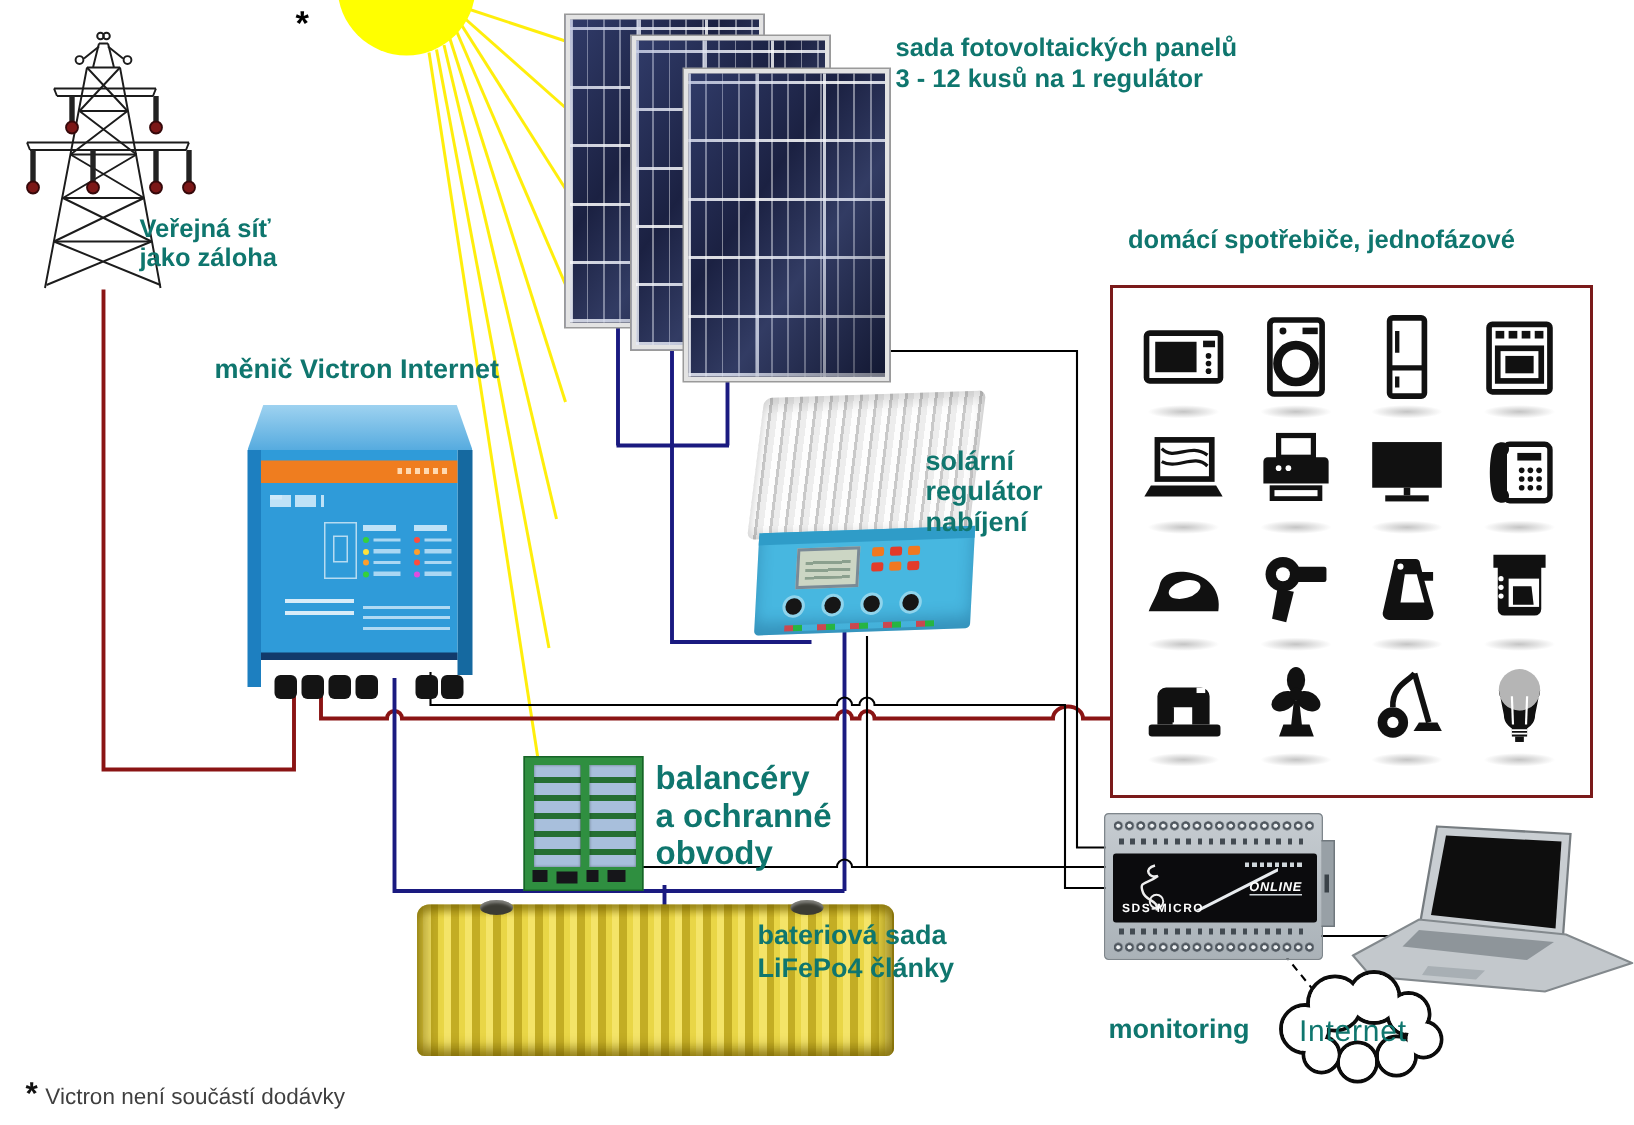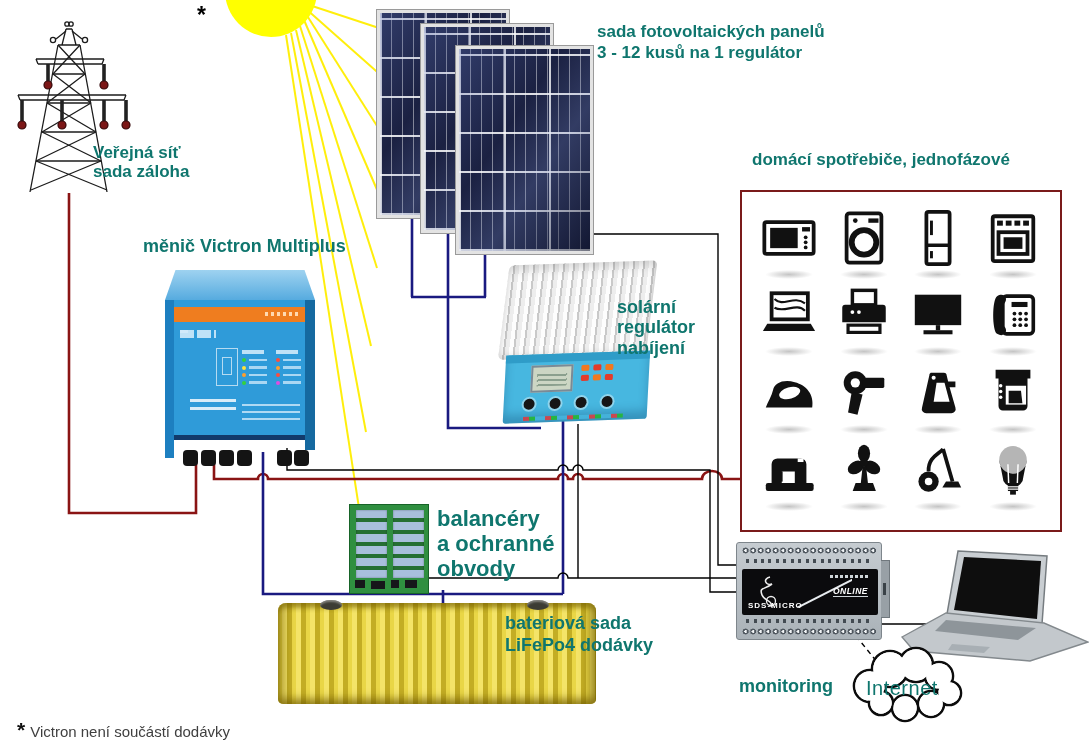--- a/index.html
+++ b/index.html
@@ -496,33 +496,33 @@
       </div>
       <div class="mon-vents" style="top:76px;"></div>
       <div class="mon-slots" style="top:84px;"></div>
     </div>
     <div class="mon-tab">
         <i></i>
       </div>
   </div>
 
   <div class="lbl lbl-pylon">Veřejná síť
-sada záloha</div>
+jako záloha</div>
   <div class="lbl lbl-panels">sada fotovoltaických panelů
 3 - 12 kusů na 1 regulátor</div>
-  <div class="lbl lbl-inverter">měnič Victron Multiplus</div>
+  <div class="lbl lbl-inverter">měnič Victron Internet</div>
   <div class="lbl lbl-appliances">domácí spotřebiče, jednofázové</div>
   <div class="lbl lbl-regulator">solární
 regulátor
 nabíjení</div>
   <div class="lbl lbl-balancer">balancéry
 a ochranné
 obvody</div>
   <div class="lbl lbl-battery">bateriová sada
-LiFePo4 dodávky</div>
+LiFePo4 články</div>
   <div class="lbl lbl-monitoring">monitoring</div>
   <div class="lbl lbl-internet">Internet</div>
   <div class="sun-ast">*</div>
   <div class="footnote">
     <span class="ast">*</span>
     <span class="txt">Victron není součástí dodávky</span>
   </div>
 </div>
 
 </body></html>

